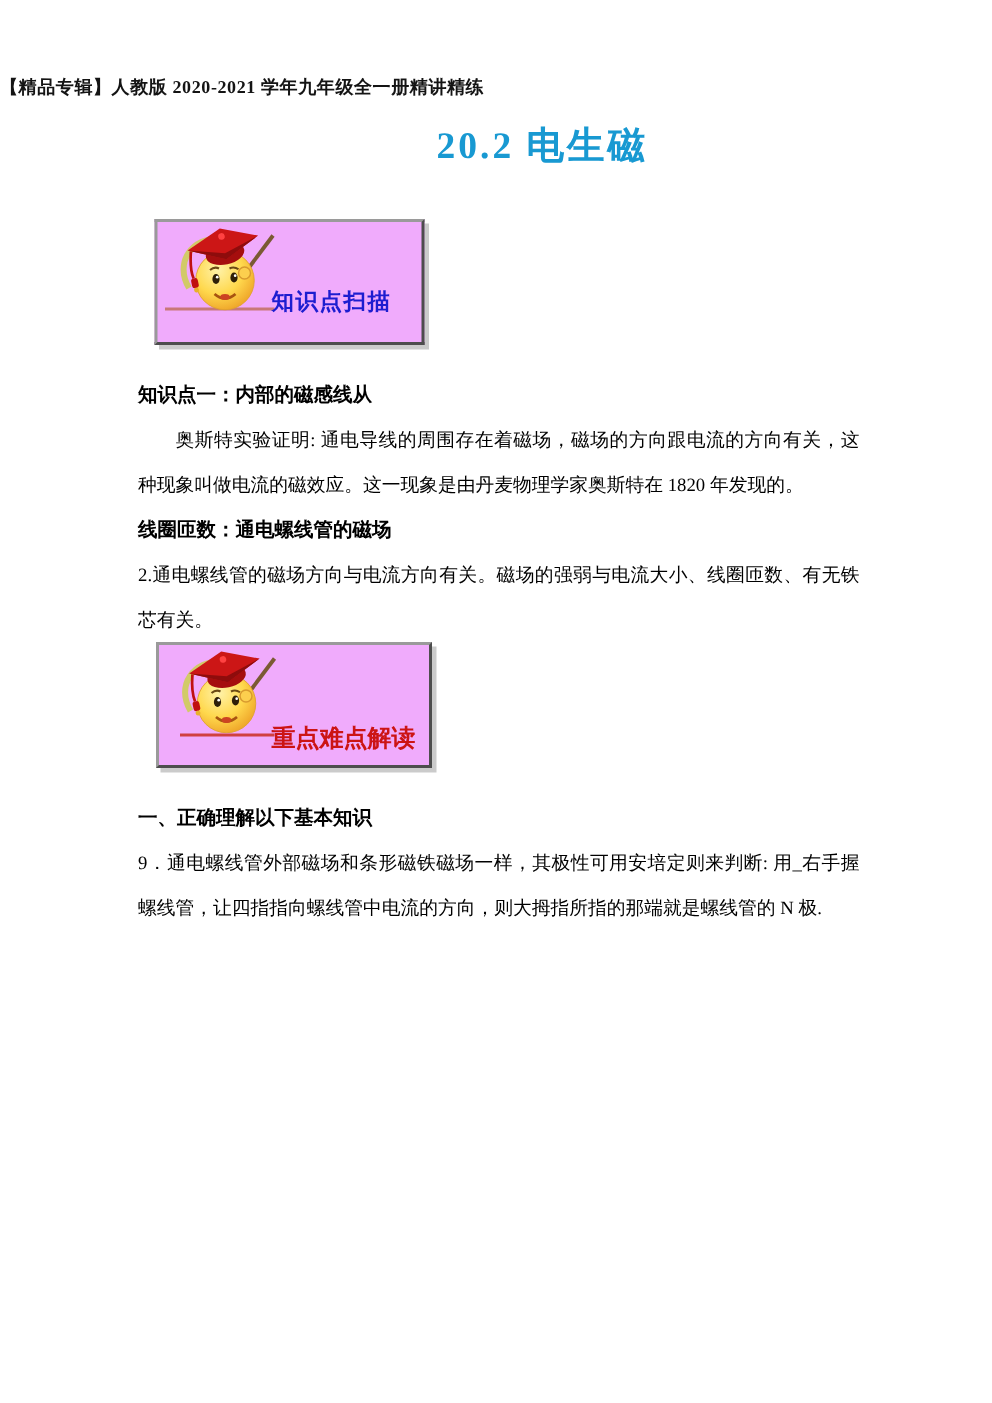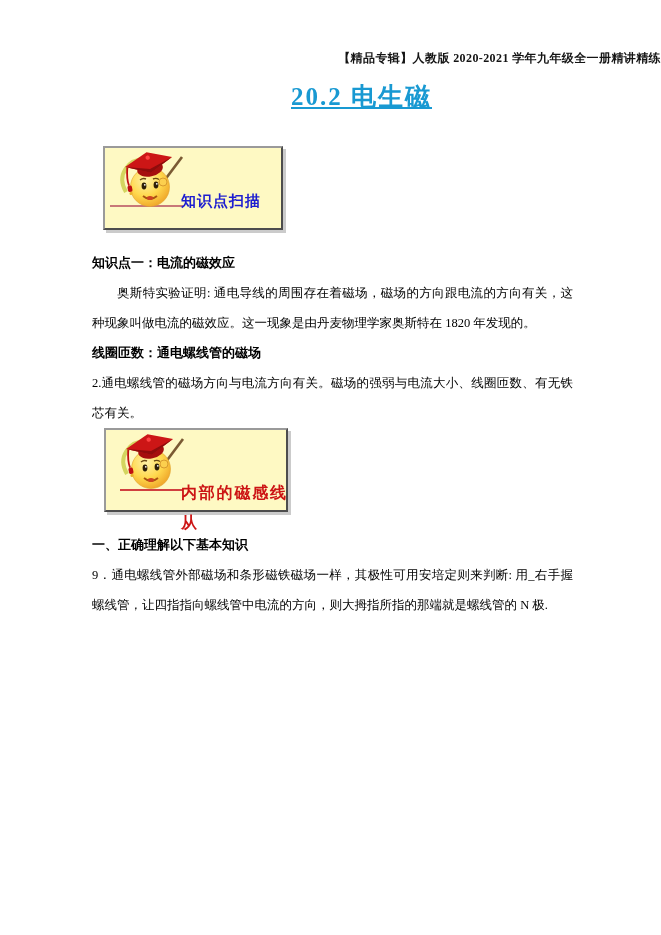--- a/index.html
+++ b/index.html
@@ -1,29 +1,29 @@
 <!DOCTYPE html>
 <html><head>
 <meta charset="utf-8">
 <style>
   html,body{margin:0;padding:0;}
   body{
     width:661px;height:935px;background:#ffffff;position:relative;overflow:hidden;
     font-family:"Liberation Serif","DejaVu Serif",serif;color:#000;
   }
   .header-line{
-    position:absolute;top:50px;left:0;width:661px;text-align:right;
+    position:absolute;top:50px;left:0;width:661px;text-align:left;
     font-size:12px;letter-spacing:.4px;color:#141414;font-weight:bold;
   }
   .doc-title{
     position:absolute;top:80px;left:0;width:643px;box-sizing:border-box;padding-left:80px;
-    text-align:center;font-size:25px;font-weight:bold;color:#1899d2;letter-spacing:2px;text-decoration:underline;
+    text-align:center;font-size:25px;font-weight:bold;color:#1899d2;letter-spacing:2px;
   }
   .banner{
-    background:#fef9c3;width:176px;height:80px;
+    background:#f0abfc;width:176px;height:80px;
     border:2px solid;border-color:#9a9a9a #4d4d4d #4d4d4d #9a9a9a;
     box-shadow:3px 3px 0 rgba(160,160,160,.55);
     position:relative;
   }
   #box1{position:absolute;left:103px;top:146px;}
   #box2{margin:0 0 18px 12px;width:180px;}
   .b-line{position:absolute;height:2px;top:57px;z-index:0;}
   #box1 .b-line{left:5px;width:73px;background:#c87878;}
   #box2 .b-line{left:14px;width:63px;background:#d04040;top:59px;}
   .b-label{position:absolute;font-weight:bold;z-index:2;font-family:"Liberation Sans","DejaVu Sans",sans-serif;}
@@ -74,21 +74,21 @@
       <circle cx="38" cy="7.5" r="2.2" fill="#ff4242"></circle>
       <path d="M16,13 C14,20 13,26 14,31" stroke="#c01010" stroke-width="1.8" fill="none"></path>
       <rect x="12" y="31" width="4.5" height="6.5" rx="1.8" fill="#c01010"></rect>
       <circle cx="14.3" cy="39" r="1.6" fill="#e8b12c"></circle>
     </g>
   </svg>
   <span class="b-label">知识点扫描</span>
 </div>
 
 <div class="content">
-  <div class="hd">知识点一：电流的磁效应</div>
+  <div class="hd">知识点一：内部的磁感线从</div>
   <p class="indent">奥斯特实验证明: 通电导线的周围存在着磁场，磁场的方向跟电流的方向有关，这种现象叫做电流的磁效应。这一现象是由丹麦物理学家奥斯特在 1820 年发现的。</p>
 
   <div class="hd">线圈匝数：通电螺线管的磁场</div>
   <p>2.通电螺线管的磁场方向与电流方向有关。磁场的强弱与电流大小、线圈匝数、有无铁芯有关。</p>
 
 
   <div class="banner" id="box2">
     <div class="b-line"></div>
     <svg class="smiley" viewBox="0 0 78 62">
       <defs>
@@ -113,18 +113,18 @@
       <g transform="rotate(-12 38 14)">
         <ellipse cx="38" cy="19" rx="13" ry="7.5" fill="#a50e0e"></ellipse>
         <polygon points="38,2 62,12 38,23 14,12" fill="#cc1616"></polygon>
         <polygon points="14,12 38,23 62,12 38,19" fill="#8e0c0c"></polygon>
         <circle cx="38" cy="7.5" r="2.2" fill="#ff4242"></circle>
         <path d="M16,13 C14,20 13,26 14,31" stroke="#c01010" stroke-width="1.8" fill="none"></path>
         <rect x="12" y="31" width="4.5" height="6.5" rx="1.8" fill="#c01010"></rect>
         <circle cx="14.3" cy="39" r="1.6" fill="#e8b12c"></circle>
       </g>
     </svg>
-    <span class="b-label">内部的磁感线从</span>
+    <span class="b-label">重点难点解读</span>
   </div>
 
   <div class="hd">一、正确理解以下基本知识</div>
   <p>9．通电螺线管外部磁场和条形磁铁磁场一样，其极性可用安培定则来判断: 用_右手握螺线管，让四指指向螺线管中电流的方向，则大拇指所指的那端就是螺线管的 N 极.</p>
 </div>
 
 </body></html>

